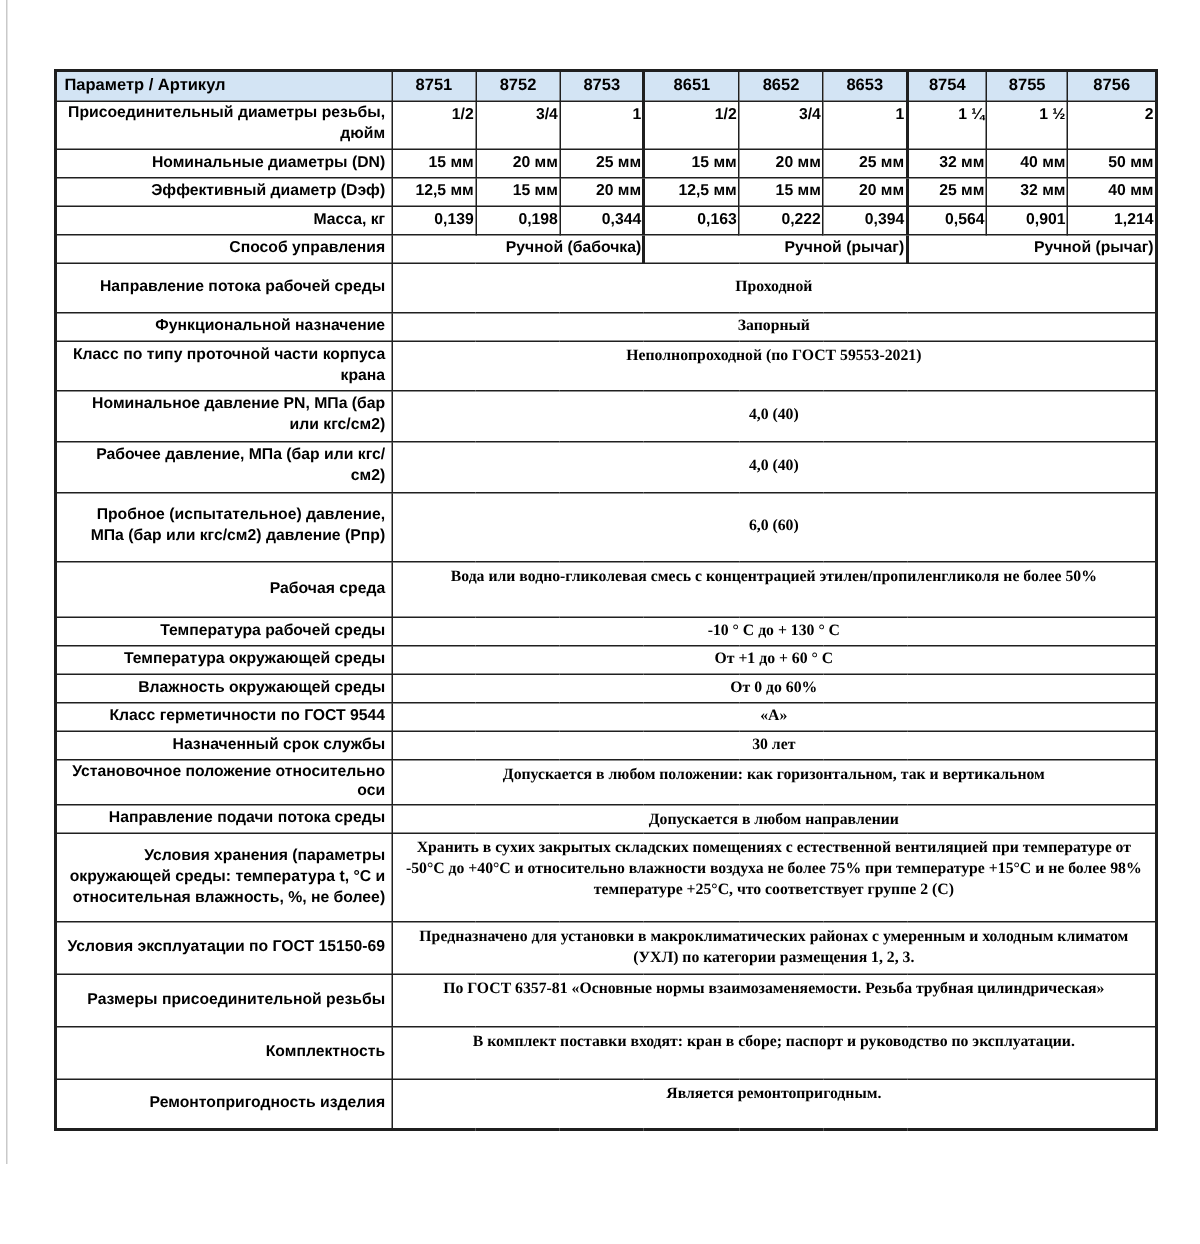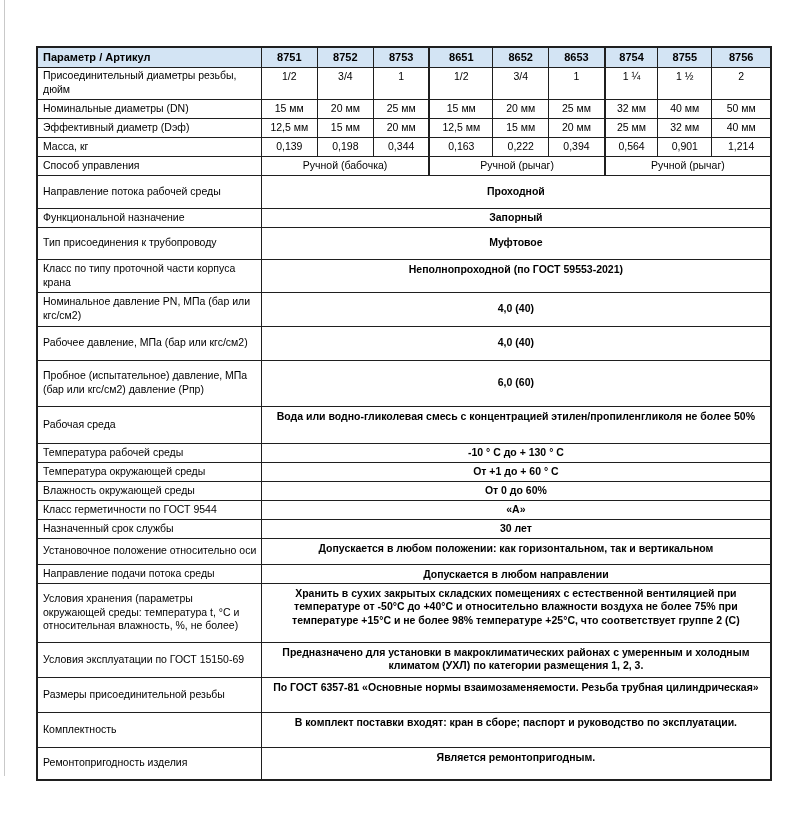--- a/index.html
+++ b/index.html
@@ -42,34 +42,34 @@
     font-size: 11px;
     font-weight: 700;
     text-align: center;
     vertical-align: middle;
   }
   .specs th.lbl-h {
     text-align: left;
     padding-left: 5px;
   }
   .specs td.lbl {
-    text-align: left;
-    font-weight: 400;
+    text-align: right;
+    font-weight: 700;
     vertical-align: middle;
     padding-left: 5px;
   }
   .specs td.val {
-    text-align: center;
-    font-weight: 400;
+    text-align: right;
+    font-weight: 700;
     vertical-align: middle;
     padding-left: 1px;
     padding-right: 1px;
   }
   .specs td.vt { vertical-align: top; padding-top: 2px; }
-  .specs td.fw { font-weight: 600; }
+  .specs td.fw { font-weight: 600; font-family: Liberation Serif, serif; }
   .specs td.fw.ta-c { text-align: center; vertical-align: middle; }
   .specs td.fw.ta-l { text-align: center; vertical-align: top; padding: 3px 6px 1px 6px; }
   .specs .grp { border-left: 2px solid var(--border, #1f1f1f); }
 </style>
 </head>
 <body>
 
 <div class="page-line"></div>
 
 <table class="specs">
@@ -161,24 +161,20 @@
   </tr>
 
   <tr style="height:33px">
     <td class="lbl">Направление потока рабочей среды</td>
     <td class="fw ta-c" colspan="9">Проходной</td>
   </tr>
   <tr style="height:19px">
     <td class="lbl">Функциональной назначение</td>
     <td class="fw ta-c" colspan="9">Запорный</td>
   </tr>
-  <tr style="height:32px">
-    <td class="lbl">Тип присоединения к трубопроводу</td>
-    <td class="fw ta-c" colspan="9">Муфтовое</td>
-  </tr>
   <tr style="height:33px">
     <td class="lbl">Класс по типу проточной части корпуса крана</td>
     <td class="fw ta-l" colspan="9">Неполнопроходной (по ГОСТ 59553-2021)</td>
   </tr>
   <tr style="height:34px">
     <td class="lbl">Номинальное давление PN, МПа (бар или кгс/см2)</td>
     <td class="fw ta-c" colspan="9">4,0 (40)</td>
   </tr>
   <tr style="height:34px">
     <td class="lbl">Рабочее давление, МПа (бар или кгс/см2)</td>

